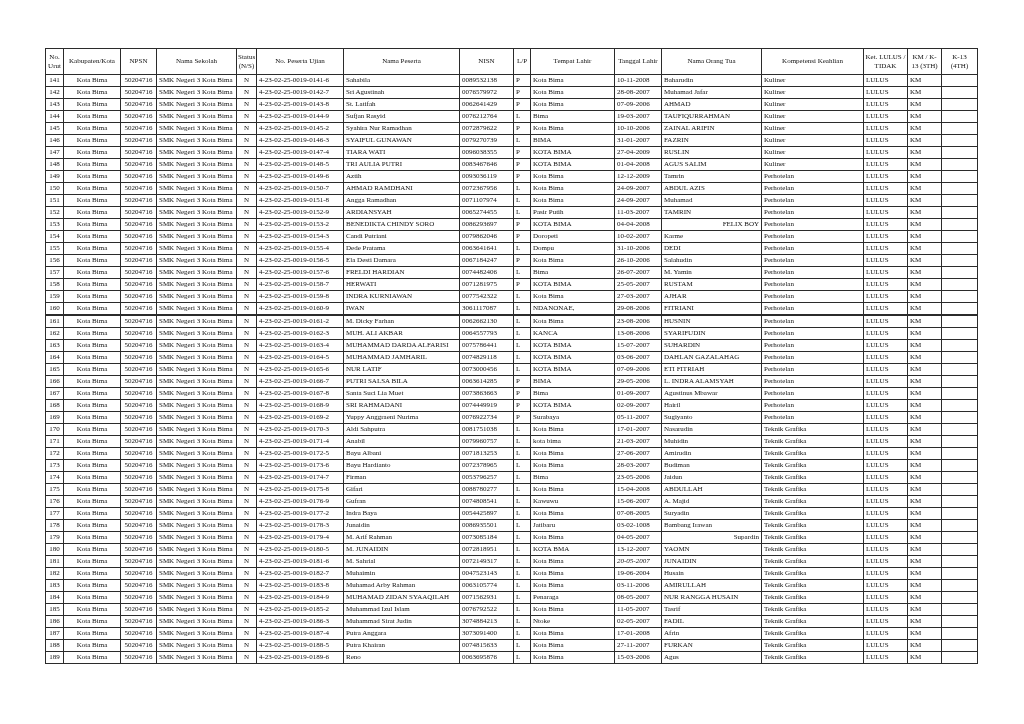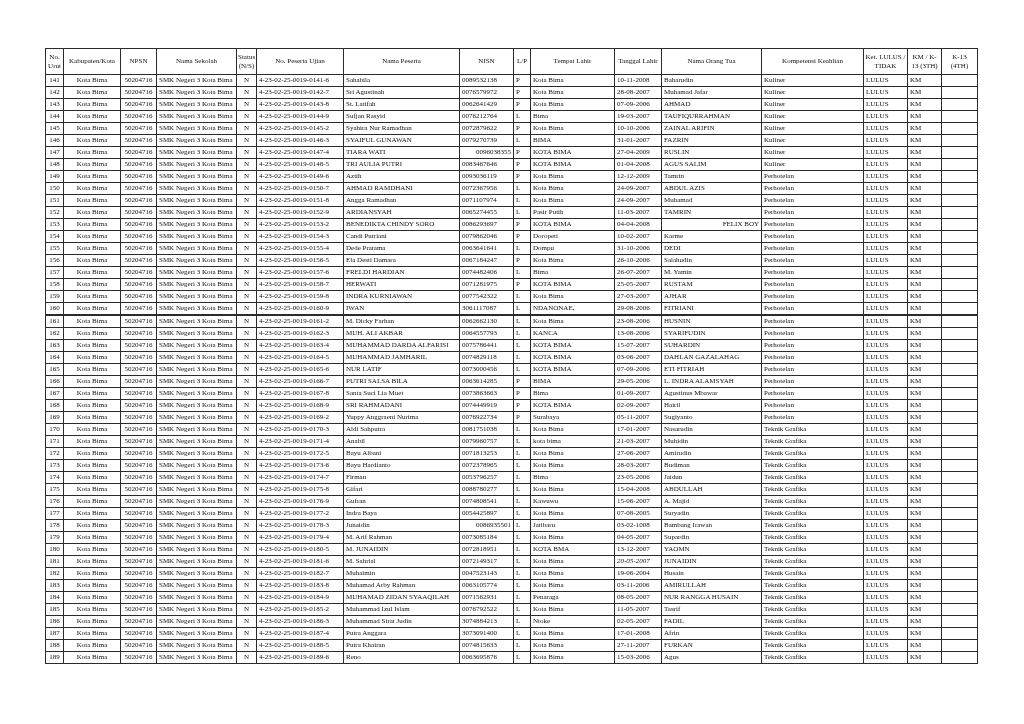--- a/index.html
+++ b/index.html
@@ -183,21 +183,21 @@
           <td style="text-align: left;"></td>
         </tr>
         <tr>
           <td style="text-align: center;">147</td>
           <td style="text-align: center;">Kota Bima</td>
           <td style="text-align: center;">50204716</td>
           <td style="text-align: left;">SMK Negeri 3 Kota Bima</td>
           <td style="text-align: center;">N</td>
           <td style="text-align: left;">4-23-02-25-0019-0147-4</td>
           <td style="text-align: left;">TIARA WATI</td>
-          <td style="text-align: right;">0096038355</td>
+          <td style="text-align: left;">0096038355</td>
           <td style="text-align: left;">P</td>
           <td style="text-align: left;">KOTA BIMA</td>
           <td style="text-align: left;">27-04-2009</td>
           <td style="text-align: left;">RUSLIN</td>
           <td style="text-align: left;">Kuliner</td>
           <td style="text-align: left;">LULUS</td>
           <td style="text-align: left;">KM</td>
           <td style="text-align: left;"></td>
         </tr>
         <tr>
@@ -741,21 +741,21 @@
           <td style="text-align: left;"></td>
         </tr>
         <tr>
           <td style="text-align: center;">178</td>
           <td style="text-align: center;">Kota Bima</td>
           <td style="text-align: center;">50204716</td>
           <td style="text-align: left;">SMK Negeri 3 Kota Bima</td>
           <td style="text-align: center;">N</td>
           <td style="text-align: left;">4-23-02-25-0019-0178-3</td>
           <td style="text-align: left;">Junaidin</td>
-          <td style="text-align: right;">0086935501</td>
+          <td style="text-align: left;">0086935501</td>
           <td style="text-align: left;">L</td>
           <td style="text-align: left;">Jatibaru</td>
           <td style="text-align: left;">03-02-1008</td>
           <td style="text-align: left;">Bambang Irawan</td>
           <td style="text-align: left;">Teknik Grafika</td>
           <td style="text-align: left;">LULUS</td>
           <td style="text-align: left;">KM</td>
           <td style="text-align: left;"></td>
         </tr>
         <tr>
@@ -763,21 +763,21 @@
           <td style="text-align: center;">Kota Bima</td>
           <td style="text-align: center;">50204716</td>
           <td style="text-align: left;">SMK Negeri 3 Kota Bima</td>
           <td style="text-align: center;">N</td>
           <td style="text-align: left;">4-23-02-25-0019-0179-4</td>
           <td style="text-align: left;">M. Arif Rahman</td>
           <td style="text-align: left;">0073085184</td>
           <td style="text-align: left;">L</td>
           <td style="text-align: left;">Kota Bima</td>
           <td style="text-align: left;">04-05-2007</td>
-          <td style="text-align: left;">Supardin</td>
+          <td style="text-align: right;">Supardin</td>
           <td style="text-align: left;">Teknik Grafika</td>
           <td style="text-align: left;">LULUS</td>
           <td style="text-align: left;">KM</td>
           <td style="text-align: left;"></td>
         </tr>
         <tr>
           <td style="text-align: center;">180</td>
           <td style="text-align: center;">Kota Bima</td>
           <td style="text-align: center;">50204716</td>
           <td style="text-align: left;">SMK Negeri 3 Kota Bima</td>

